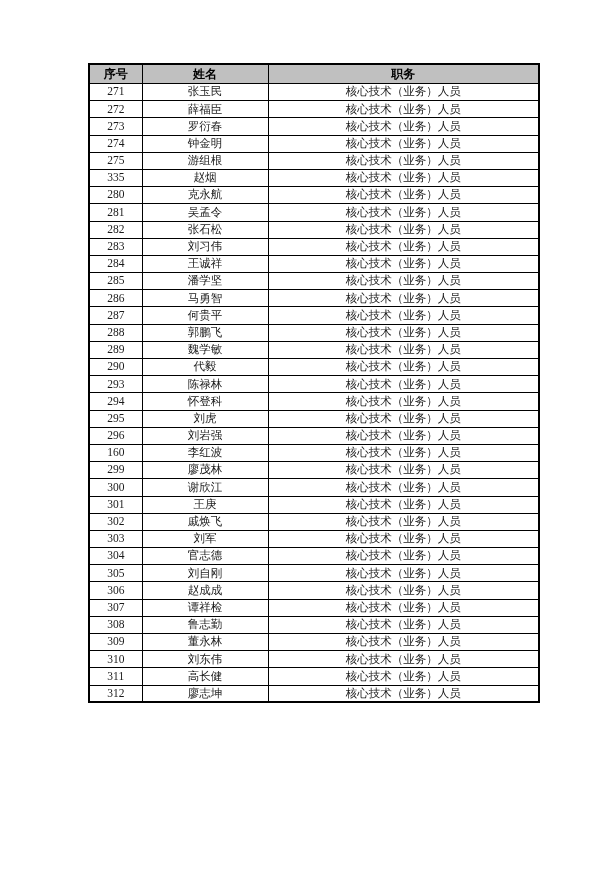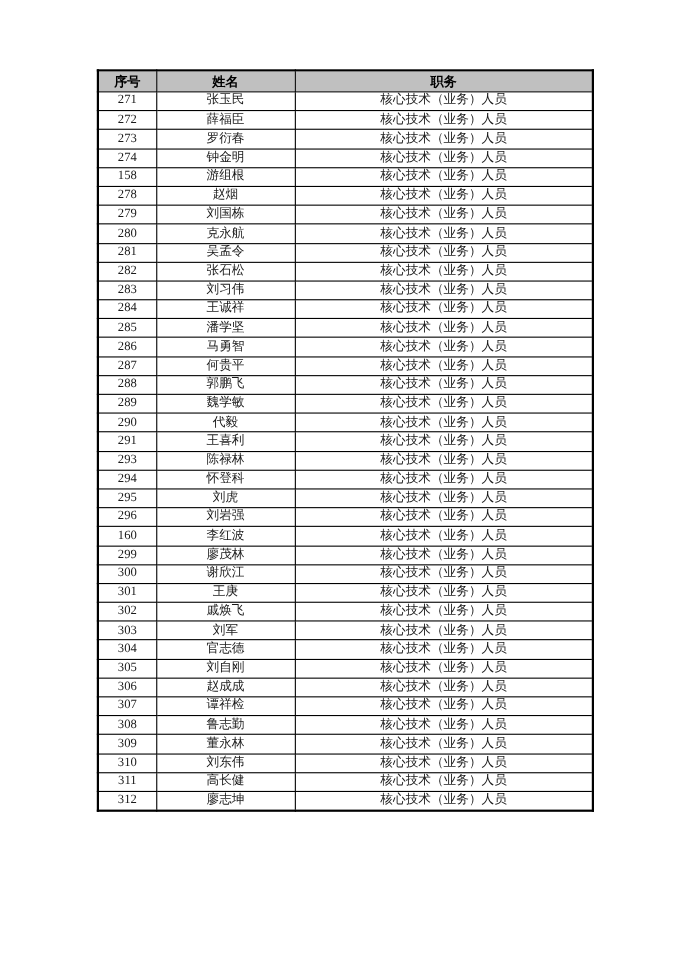--- a/index.html
+++ b/index.html
@@ -84,32 +84,27 @@
           <td>273</td>
           <td>罗衍春</td>
           <td>核心技术（业务）人员</td>
         </tr>
         <tr>
           <td>274</td>
           <td>钟金明</td>
           <td>核心技术（业务）人员</td>
         </tr>
         <tr>
-          <td>158</td>
+          <td>275</td>
           <td>游组根</td>
           <td>核心技术（业务）人员</td>
         </tr>
         <tr>
-          <td>278</td>
+          <td>335</td>
           <td>赵烟</td>
-          <td>核心技术（业务）人员</td>
-        </tr>
-        <tr>
-          <td>279</td>
-          <td>刘国栋</td>
           <td>核心技术（业务）人员</td>
         </tr>
         <tr>
           <td>280</td>
           <td>克永航</td>
           <td>核心技术（业务）人员</td>
         </tr>
         <tr>
           <td>281</td>
           <td>吴孟令</td>
@@ -151,25 +146,20 @@
           <td>核心技术（业务）人员</td>
         </tr>
         <tr>
           <td>289</td>
           <td>魏学敏</td>
           <td>核心技术（业务）人员</td>
         </tr>
         <tr>
           <td>290</td>
           <td>代毅</td>
-          <td>核心技术（业务）人员</td>
-        </tr>
-        <tr>
-          <td>291</td>
-          <td>王喜利</td>
           <td>核心技术（业务）人员</td>
         </tr>
         <tr>
           <td>293</td>
           <td>陈禄林</td>
           <td>核心技术（业务）人员</td>
         </tr>
         <tr>
           <td>294</td>
           <td>怀登科</td>

